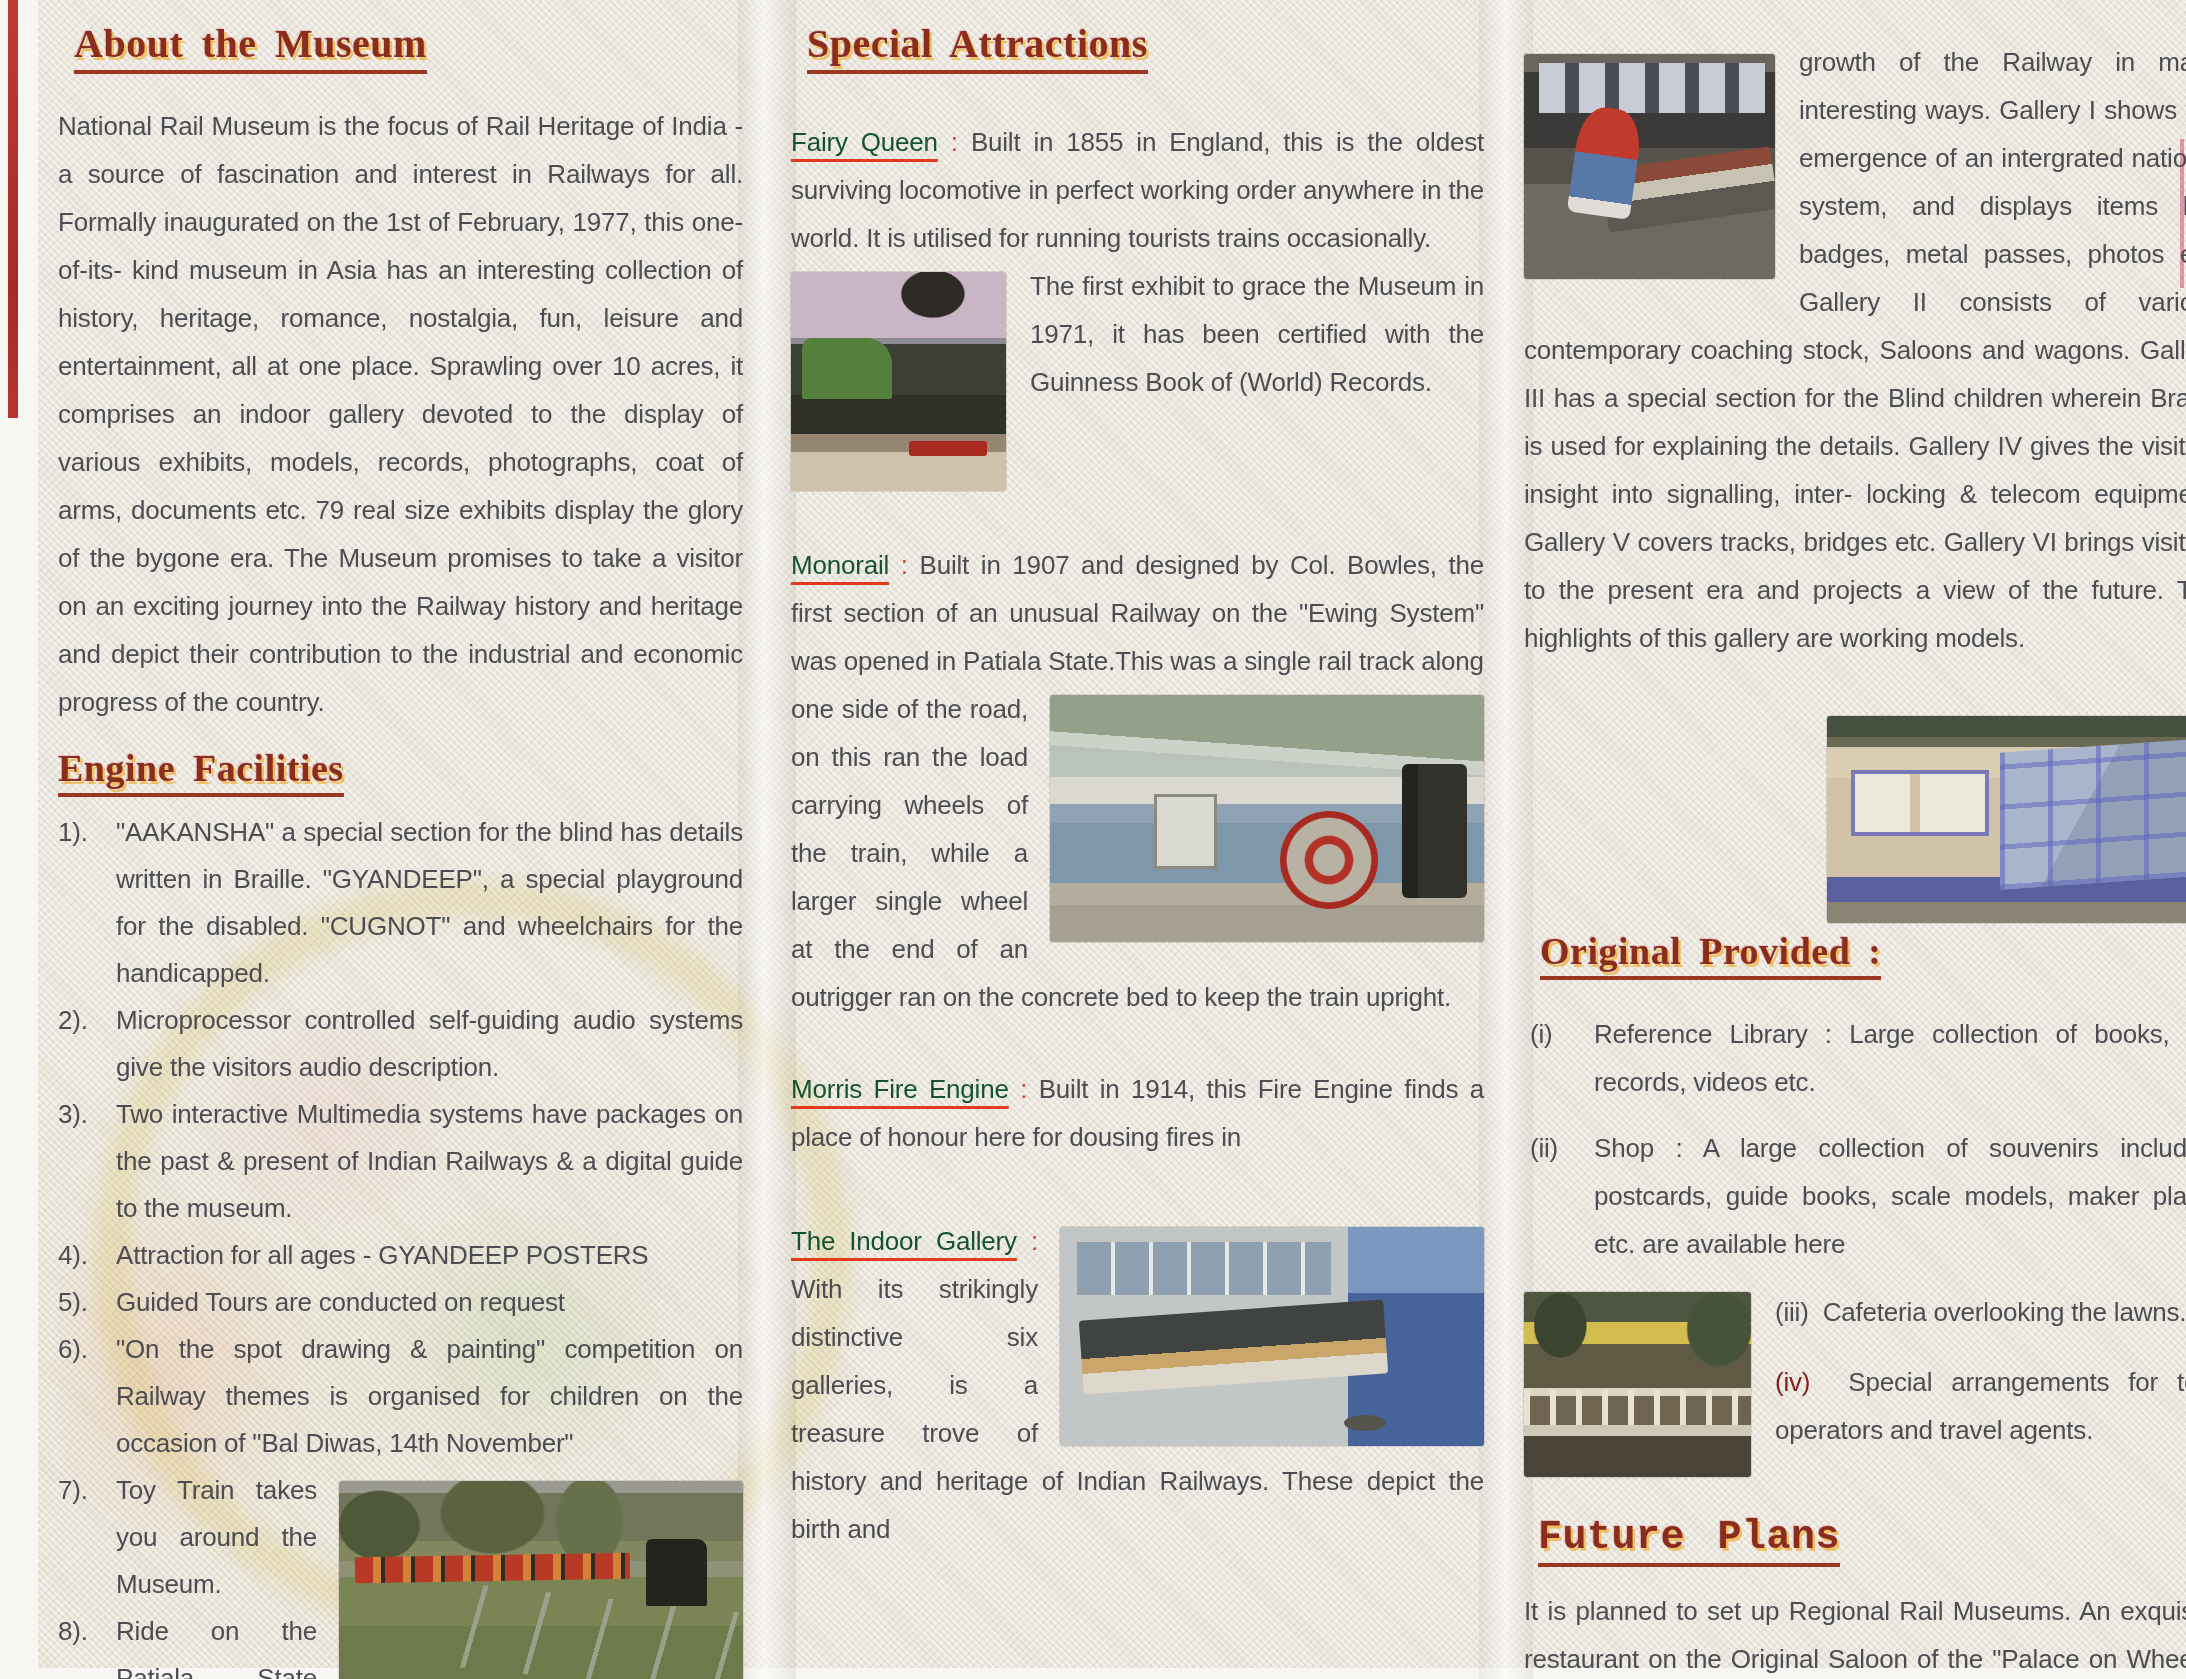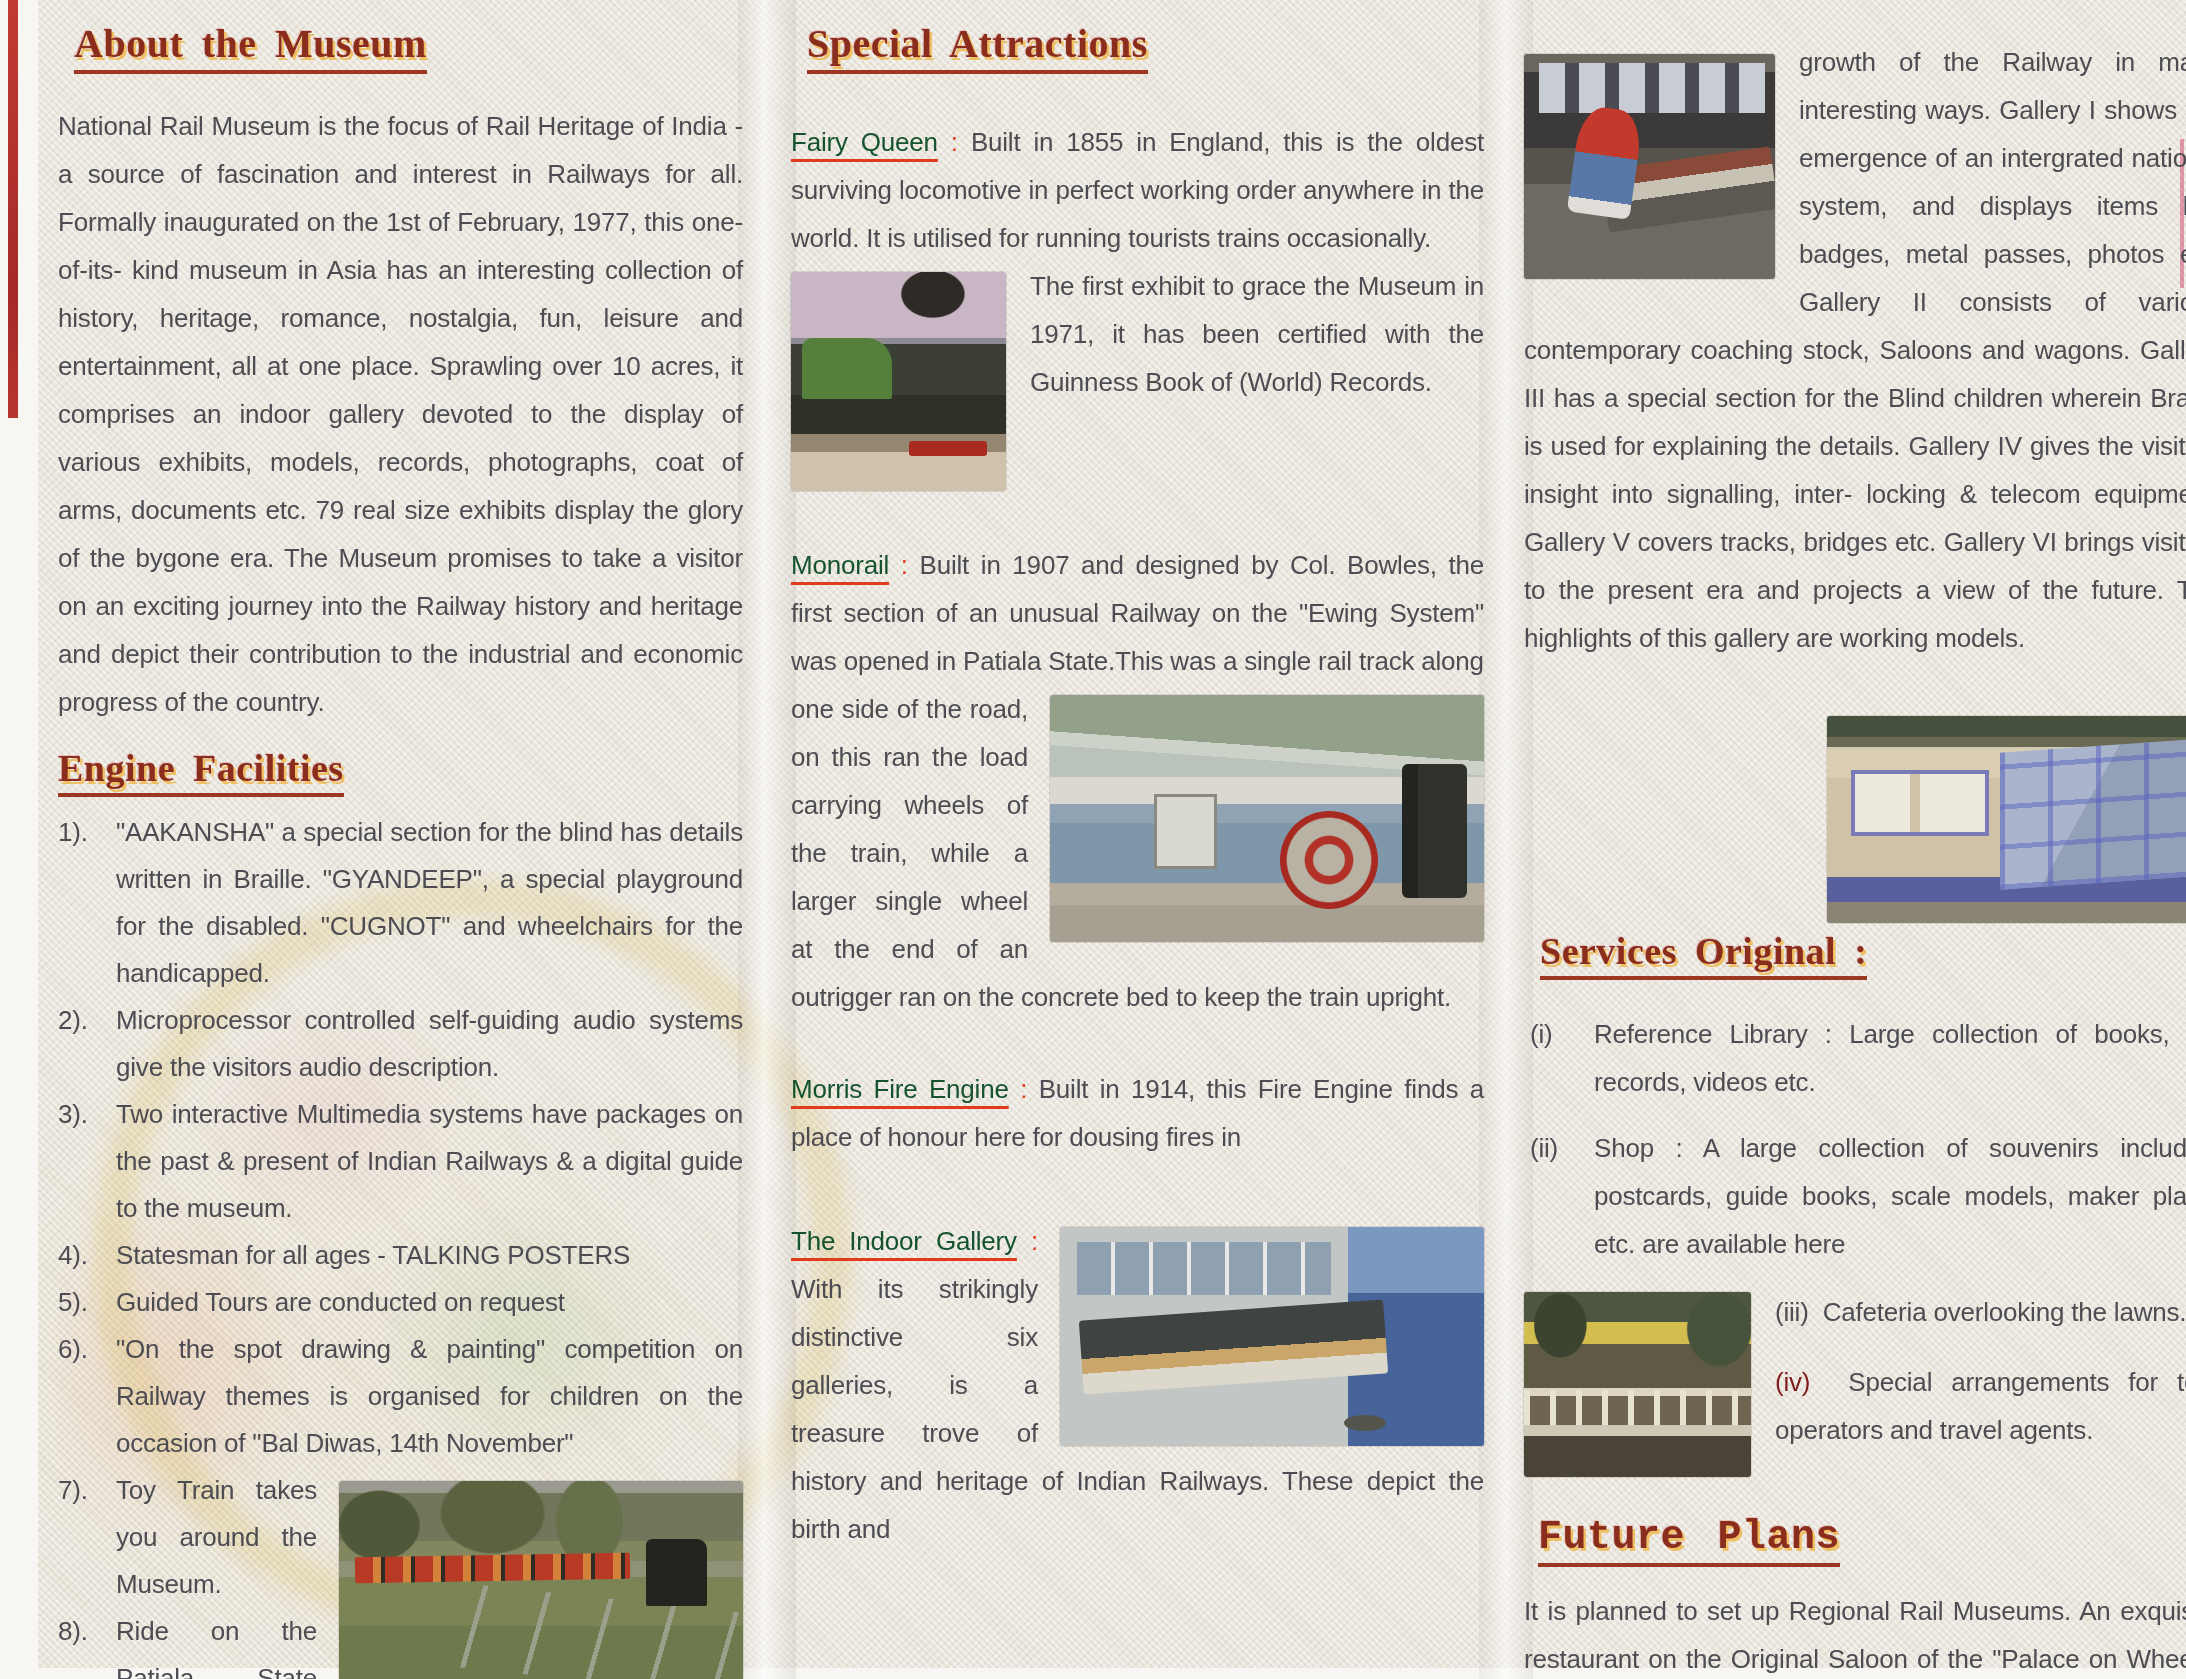--- a/index.html
+++ b/index.html
@@ -143,21 +143,21 @@
 
 <section class="panel p1">
   <h2>About the Museum</h2>
   <p style="margin-top:2px;">National Rail Museum is the focus of  Rail Heritage of India - a source of fascination and interest in Railways for all. Formally inaugurated on the 1st of February, 1977, this one-of-its- kind museum in Asia has an interesting collection of history, heritage, romance, nostalgia, fun, leisure and entertainment, all at one place. Sprawling over 10 acres, it comprises an indoor gallery devoted to the display of various exhibits, models, records, photographs, coat of arms, documents etc. 79 real size exhibits display the glory of the bygone era. The Museum promises to take a visitor on an exciting journey into the Railway history and heritage and depict their contribution to the industrial and economic progress of the country.</p>
 
   <h2 style="margin:20px 0 12px 0;font-size:38px;">Engine Facilities</h2>
   <ol>
     <li><span class="num">1).</span><span>"AAKANSHA" a special section for the blind has details written in Braille. "GYANDEEP", a special playground for the disabled. "CUGNOT" and wheelchairs for the handicapped.</span></li>
     <li><span class="num">2).</span><span>Microprocessor controlled self-guiding audio systems give the visitors audio description.</span></li>
     <li><span class="num">3).</span><span>Two interactive Multimedia systems have packages on the  past &amp; present of Indian Railways &amp; a digital guide to the museum.</span></li>
-    <li><span class="num">4).</span><span>Statesman for all ages - TALKING POSTERS</span></li>
+    <li><span class="num">4).</span><span>Attraction for all ages - GYANDEEP POSTERS</span></li>
     <li><span class="num">5).</span><span>Guided Tours are conducted on request</span></li>
     <li><span class="num">6).</span><span>"On the spot drawing &amp; painting" competition on Railway themes is organised for children on the occasion of "Bal Diwas, 14th November"</span></li>
   </ol>
   <div class="wrap">
     <div class="photo fr ph-toy" style="margin-top:14px;">
       <i class="t-coaches"></i>
       <i class="t-rails"></i>
     </div>
     <ol>
       <li><span class="num">7).</span><span>Toy Train takes you around the Museum.</span></li>
@@ -202,21 +202,21 @@
   <div class="wrap">
     <div class="photo fl ph-g1" style="margin-top:16px;">
       <i class="g1-figure"></i>
     </div>
     <p style="margin-top:18px;">growth of the Railway in many interesting ways. Gallery I shows the emergence of an intergrated national system, and displays items like badges, metal passes, photos etc. Gallery II consists of various contemporary coaching stock, Saloons and wagons. Gallery III has a special section for the Blind children wherein Braille is used for explaining the details. Gallery IV gives the visitors insight into signalling, inter- locking &amp; telecom equipment. Gallery V covers tracks, bridges etc. Gallery VI brings visitors to the present era and projects a view of the future. The highlights of this gallery are working models.</p>
     <div class="clear"></div>
   </div>
 
   <div class="wrap" style="margin-top:54px;">
     <div class="photo fr ph-shop" style="margin-top:0;"></div>
-    <h2 style="font-size:38px;margin-bottom:30px;">Services Original :</h2>
+    <h2 style="font-size:38px;margin-bottom:30px;">Original Provided :</h2>
     <div class="svc-item"><span class="num">(i)</span><span>Reference Library : Large collection of books, old records, videos etc.</span></div>
     <div class="svc-item" style="margin-top:18px;"><span class="num">(ii)</span><span>Shop : A large collection of souvenirs including postcards, guide books, scale models, maker plates etc. are available here</span></div>
     <div class="clear"></div>
   </div>
 
   <div class="wrap" style="margin-top:20px;">
     <div class="photo fl ph-cafe" style="margin-top:4px;"></div>
     <p style="margin-top:6px;"><span class="rcolon" style="color:#4c4c52;">(iii)</span>&nbsp;&nbsp;<span>Cafeteria overlooking the lawns.</span></p>
     <p style="margin-top:22px;"><span class="rcolon" style="color:#7f1d1d;">(iv)</span>&nbsp;&nbsp;<span>Special arrangements for tour operators and travel agents.</span></p>
     <div class="clear"></div>

